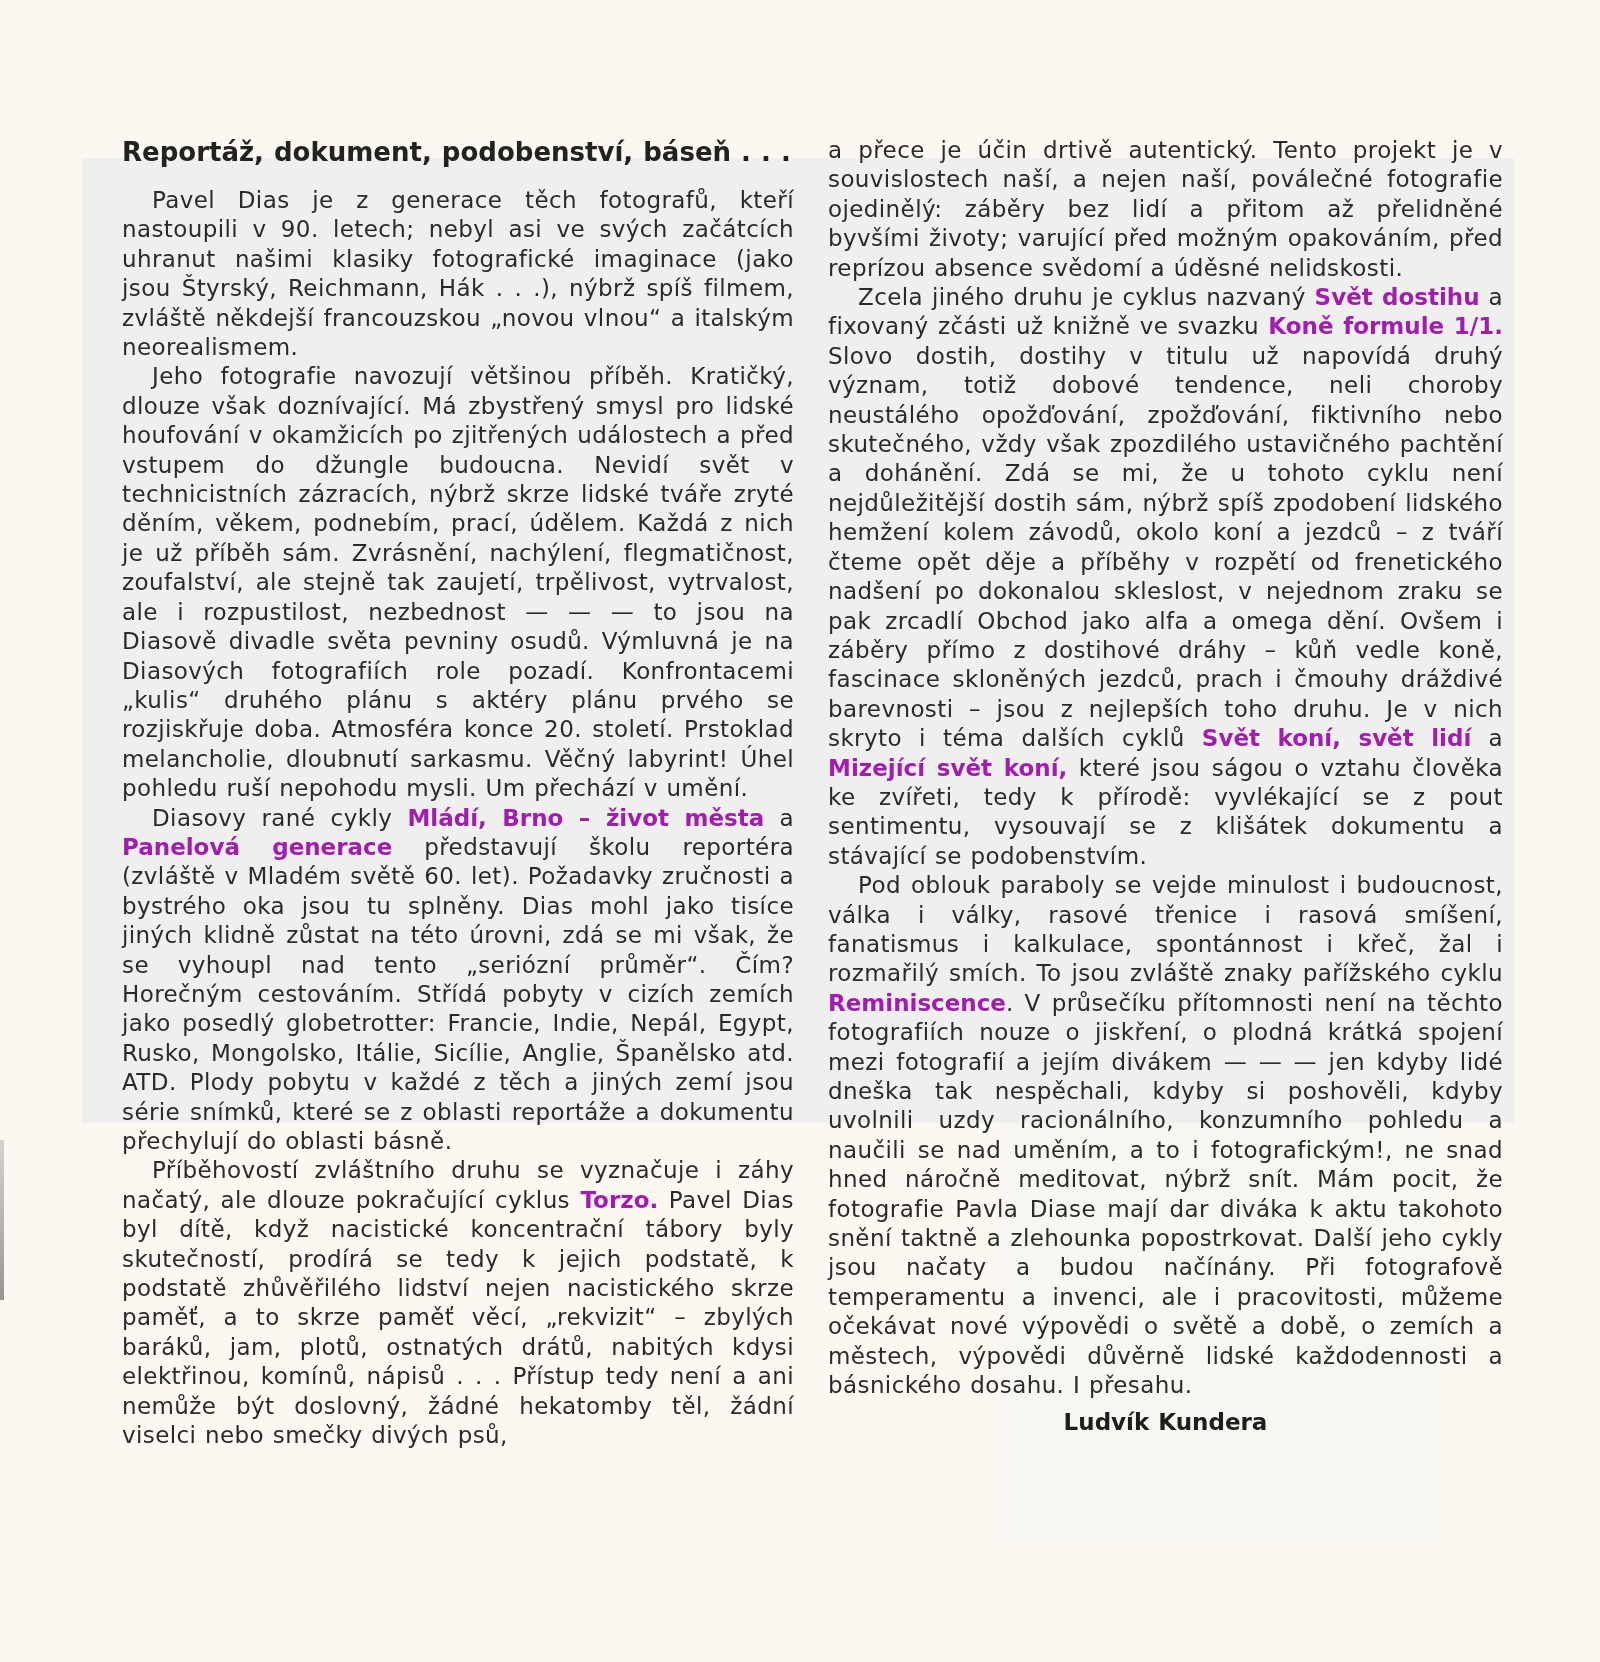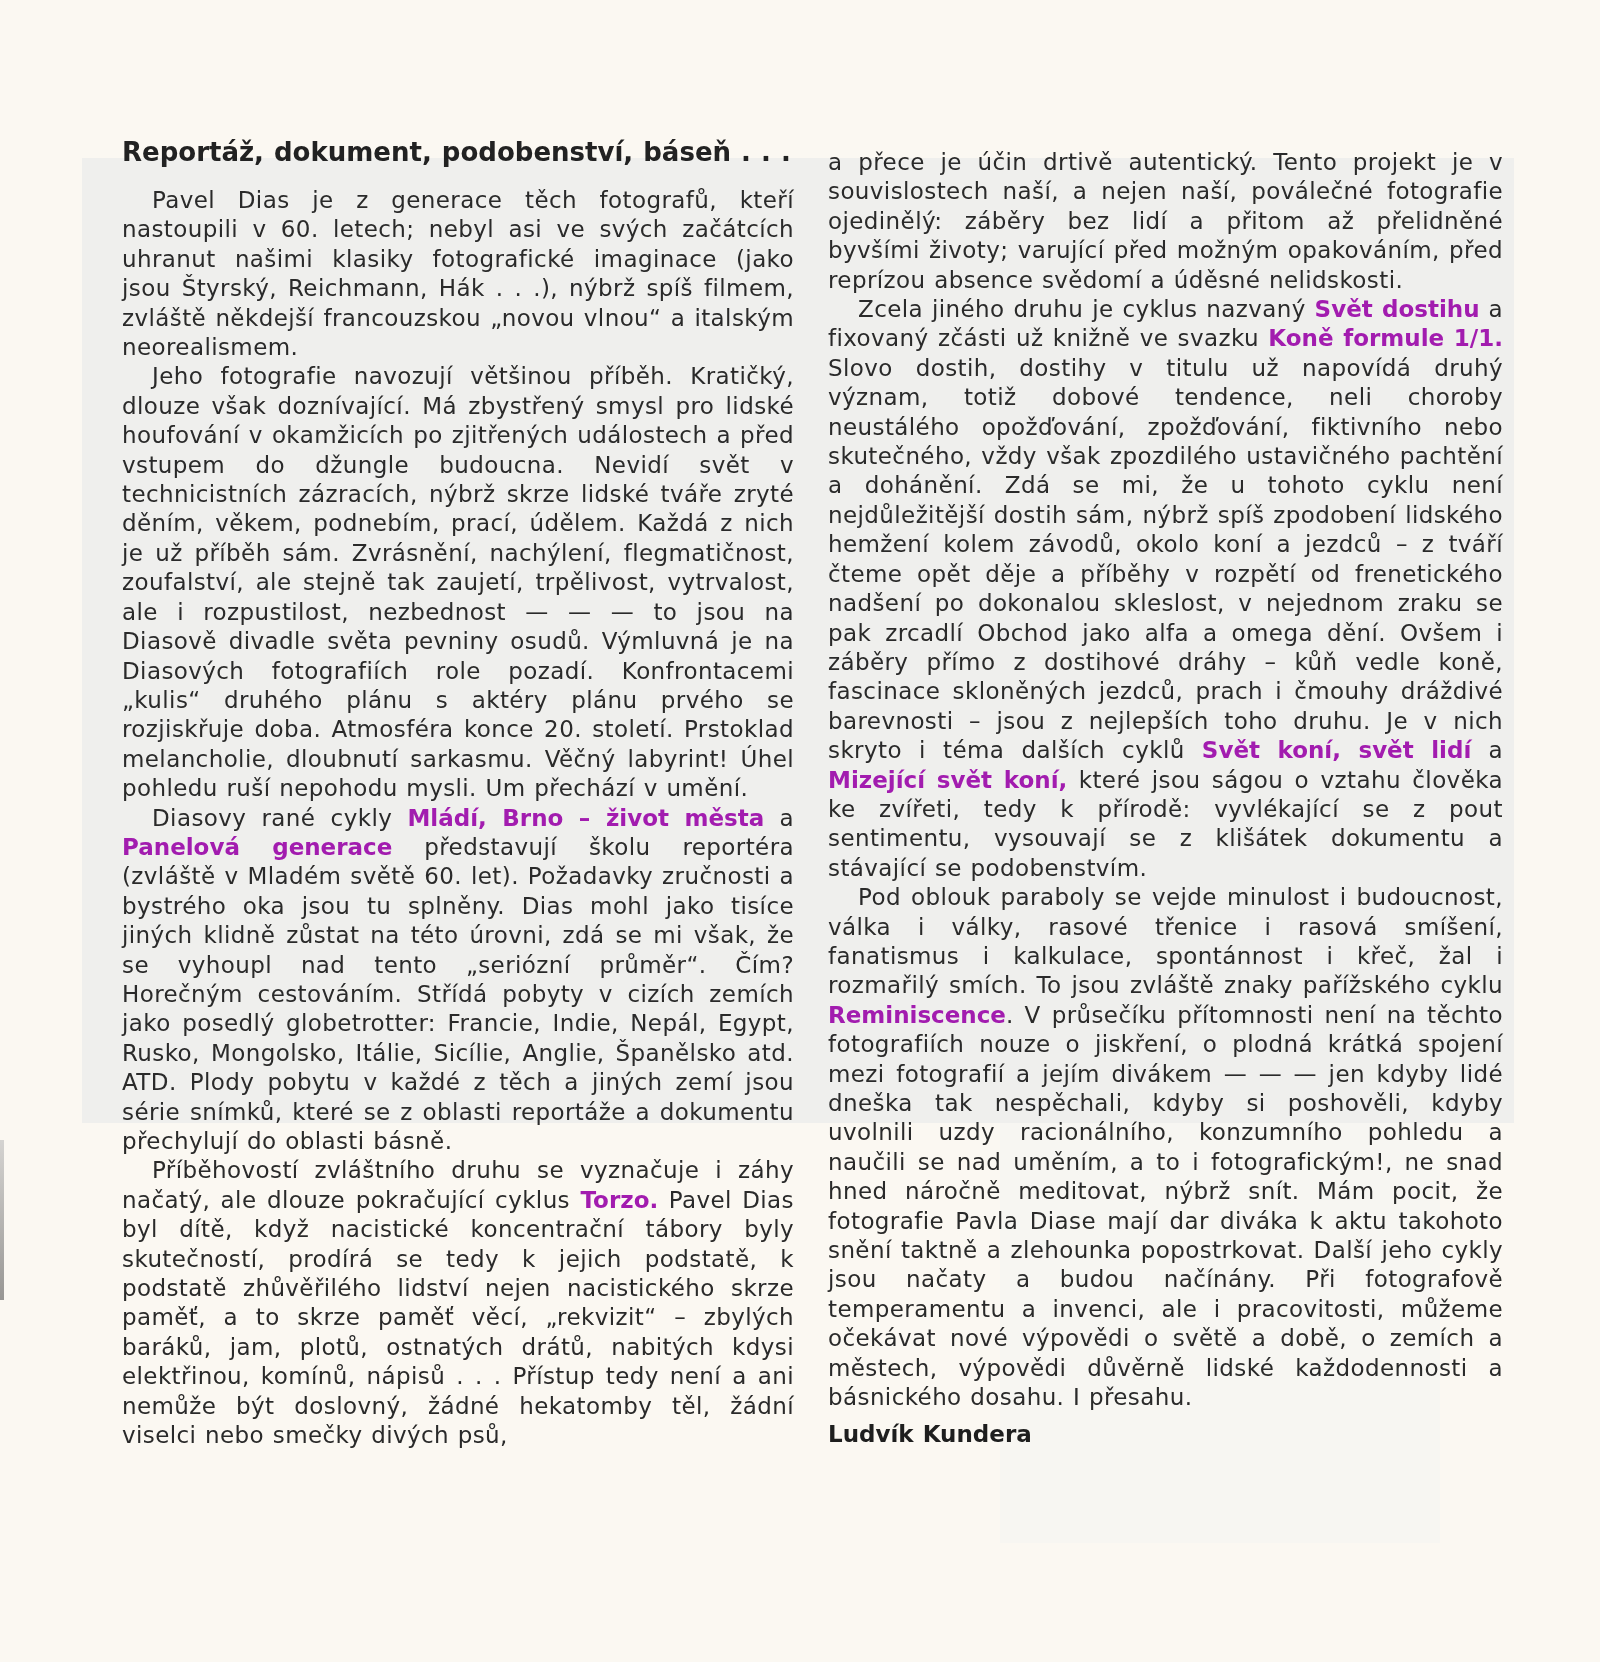--- a/index.html
+++ b/index.html
@@ -32,39 +32,39 @@
     letter-spacing:0.4px; word-spacing:1px;
   }
   .col-left { left:122px; width:672px; }
   .col-right { left:828px; width:675px; }
   .heading {
     font-weight:bold; font-size:26px; line-height:32px; margin:0 0 18px 0;
     letter-spacing:0; color:#222;
     text-align:left;
   }
   p { margin:0; text-indent:30px; }
-  p.noindent { text-indent:0;margin-top:12px; }
+  p.noindent { text-indent:0; }
   b { font-weight:bold; color:#a21caf; letter-spacing:0; }
   .signature {
-    text-align:left; font-weight:bold; margin-top:8px; text-indent:0;
+    text-align:center; font-weight:bold; margin-top:8px; text-indent:0;
     color:#1e1e1e; letter-spacing:0;
   }
 </style>
 </head>
 <body>
 
 <div class="bleed"></div>
 <div class="bleed-lower"></div>
 <div class="edge-mark"></div>
 
 <div class="page">
 
   <div class="col col-left">
     <div class="heading">Reportáž, dokument, podobenství, báseň . . .</div>
-    <p>Pavel Dias je z generace těch fotografů, kteří nastoupili v 60. letech; nebyl asi ve svých začátcích uhranut našimi klasiky fotografické imaginace (jako jsou Štyrský, Reichmann, Hák . . .), nýbrž spíš filmem, zvláště někdejší francouzskou „novou vlnou“ a italským neorealismem.</p>
+    <p>Pavel Dias je z generace těch fotografů, kteří nastoupili v 90. letech; nebyl asi ve svých začátcích uhranut našimi klasiky fotografické imaginace (jako jsou Štyrský, Reichmann, Hák . . .), nýbrž spíš filmem, zvláště někdejší francouzskou „novou vlnou“ a italským neorealismem.</p>
     <p>Jeho fotografie navozují většinou příběh. Kratičký, dlouze však doznívající. Má zbystřený smysl pro lidské houfování v okamžicích po zjitřených událostech a před vstupem do džungle budoucna. Nevidí svět v technicistních zázracích, nýbrž skrze lidské tváře zryté děním, věkem, podnebím, prací, údělem. Každá z nich je už příběh sám. Zvrásnění, nachýlení, flegmatičnost, zoufalství, ale stejně tak zaujetí, trpělivost, vytrvalost, ale i rozpustilost, nezbednost — — — to jsou na Diasově divadle světa pevniny osudů. Výmluvná je na Diasových fotografiích role pozadí. Konfrontacemi „kulis“ druhého plánu s aktéry plánu prvého se rozjiskřuje doba. Atmosféra konce 20. století. Prstoklad melancholie, dloubnutí sarkasmu. Věčný labyrint! Úhel pohledu ruší nepohodu mysli. Um přechází v umění.</p>
     <p><span>Diasovy rané cykly </span><b>Mládí, Brno – život města</b><span> a </span><b>Panelová generace</b><span> představují školu reportéra (zvláště v Mladém světě 60. let). Požadavky zručnosti a bystrého oka jsou tu splněny. Dias mohl jako tisíce jiných klidně zůstat na této úrovni, zdá se mi však, že se vyhoupl nad tento „seriózní průměr“. Čím? Horečným cestováním. Střídá pobyty v cizích zemích jako posedlý globetrotter: Francie, Indie, Nepál, Egypt, Rusko, Mongolsko, Itálie, Sicílie, Anglie, Španělsko atd. ATD. Plody pobytu v každé z těch a jiných zemí jsou série snímků, které se z oblasti reportáže a dokumentu přechylují do oblasti básně.</span></p>
     <p><span>Příběhovostí zvláštního druhu se vyznačuje i záhy načatý, ale dlouze pokračující cyklus </span><b>Torzo.</b><span> Pavel Dias byl dítě, když nacistické koncentrační tábory byly skutečností, prodírá se tedy k jejich podstatě, k podstatě zhůvěřilého lidství nejen nacistického skrze paměť, a to skrze paměť věcí, „rekvizit“ – zbylých baráků, jam, plotů, ostnatých drátů, nabitých kdysi elektřinou, komínů, nápisů . . . Přístup tedy není a ani nemůže být doslovný, žádné hekatomby těl, žádní viselci nebo smečky divých psů,</span></p>
   </div>
 
   <div class="col col-right">
     <p class="noindent">a přece je účin drtivě autentický. Tento projekt je v souvislostech naší, a nejen naší, poválečné fotografie ojedinělý: záběry bez lidí a přitom až přelidněné byvšími životy; varující před možným opakováním, před reprízou absence svědomí a úděsné nelidskosti.</p>
     <p><span>Zcela jiného druhu je cyklus nazvaný </span><b>Svět dostihu</b><span> a fixovaný zčásti už knižně ve svazku </span><b>Koně formule 1/1.</b><span> Slovo dostih, dostihy v titulu už napovídá druhý význam, totiž dobové tendence, neli choroby neustálého opožďování, zpožďování, fiktivního nebo skutečného, vždy však zpozdilého ustavičného pachtění a dohánění. Zdá se mi, že u tohoto cyklu není nejdůležitější dostih sám, nýbrž spíš zpodobení lidského hemžení kolem závodů, okolo koní a jezdců – z tváří čteme opět děje a příběhy v rozpětí od frenetického nadšení po dokonalou skleslost, v nejednom zraku se pak zrcadlí Obchod jako alfa a omega dění. Ovšem i záběry přímo z dostihové dráhy – kůň vedle koně, fascinace skloněných jezdců, prach i čmouhy dráždivé barevnosti – jsou z nejlepších toho druhu. Je v nich skryto i téma dalších cyklů </span><b>Svět koní, svět lidí</b><span> a </span><b>Mizející svět koní,</b><span> které jsou ságou o vztahu člověka ke zvířeti, tedy k přírodě: vyvlékající se z pout sentimentu, vysouvají se z klišátek dokumentu a stávající se podobenstvím.</span></p>
     <p><span>Pod oblouk paraboly se vejde minulost i budoucnost, válka i války, rasové třenice i rasová smíšení, fanatismus i kalkulace, spontánnost i křeč, žal i rozmařilý smích. To jsou zvláště znaky pařížského cyklu </span><b>Reminiscence</b><span>. V průsečíku přítomnosti není na těchto fotografiích nouze o jiskření, o plodná krátká spojení mezi fotografií a jejím divákem — — — jen kdyby lidé dneška tak nespěchali, kdyby si poshověli, kdyby uvolnili uzdy racionálního, konzumního pohledu a naučili se nad uměním, a to i fotografickým!, ne snad hned náročně meditovat, nýbrž snít. Mám pocit, že fotografie Pavla Diase mají dar diváka k aktu takohoto snění taktně a zlehounka popostrkovat. Další jeho cykly jsou načaty a budou načínány. Při fotografově temperamentu a invenci, ale i pracovitosti, můžeme očekávat nové výpovědi o světě a době, o zemích a městech, výpovědi důvěrně lidské každodennosti a básnického dosahu. I přesahu.</span></p>
     <div class="signature">Ludvík Kundera</div>

